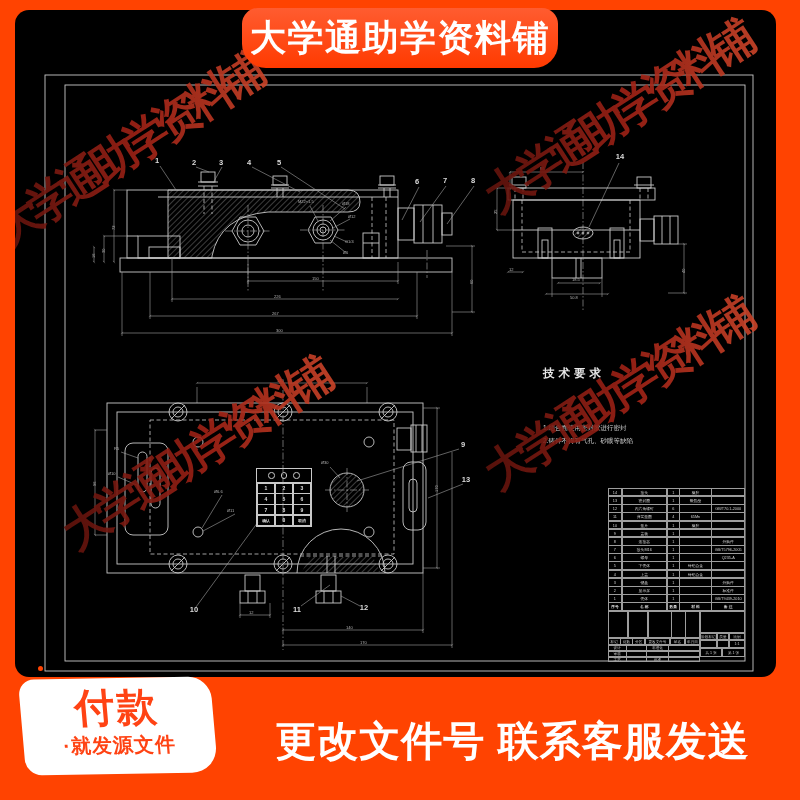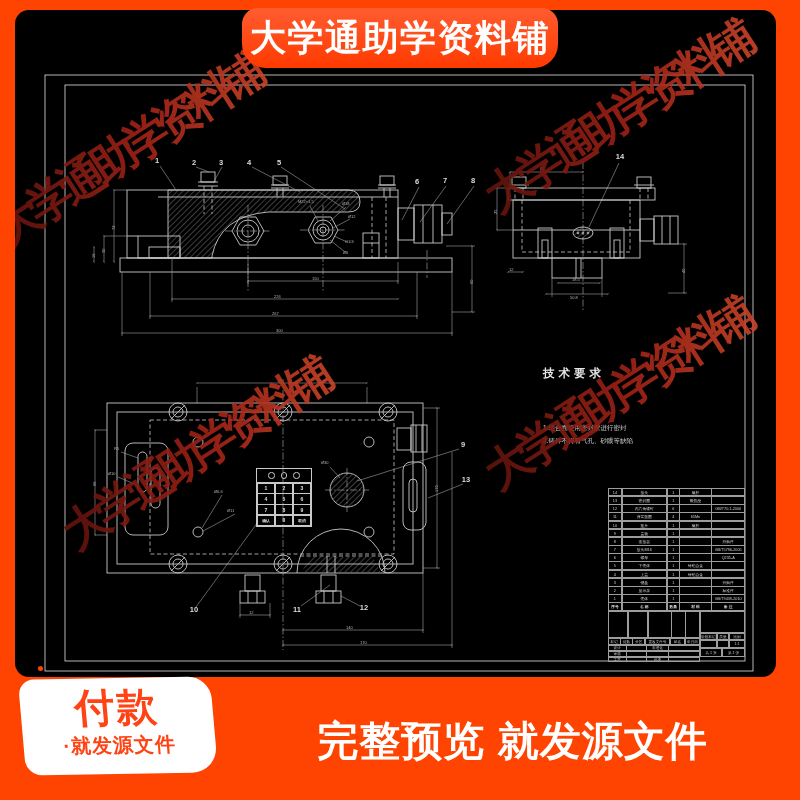--- a/index.html
+++ b/index.html
@@ -521,15 +521,15 @@
 
   <div class="banner">
     <span>大学通助学资料铺</span>
   </div>
 
   <div class="dot"></div>
   <div class="pay-box">
     <div class="pay-title">付款</div>
     <div class="pay-sub">·就发源文件</div>
   </div>
-  <div class="cta">完整预览  就发源文件</div>
+  <div class="cta">更改文件号  联系客服发送</div>
 
 </div>
 
 </body></html>

